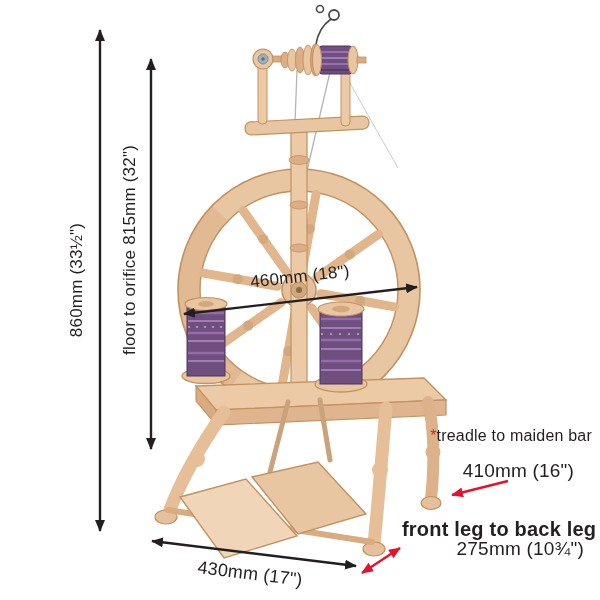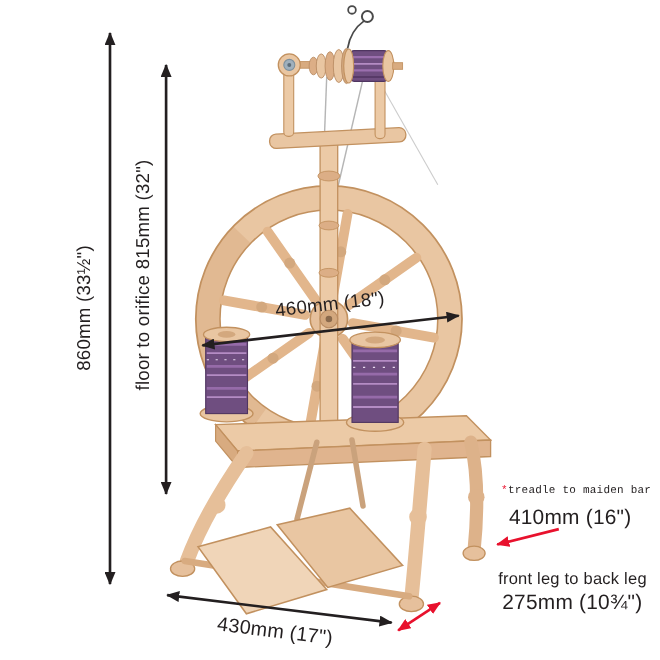--- a/index.html
+++ b/index.html
@@ -179,21 +179,21 @@
   </svg>
 
   <div class="lbl rot-v" style="left:77px;top:280px;">860mm (33½")</div>
 
   <div class="lbl rot-v" style="left:130px;top:250px;">floor to orifice 815mm (32")</div>
 
   <div class="lbl" style="left:300px;top:277px;transform:translate(-50%,-50%) rotate(-6.5deg);">460mm (18")</div>
 
   <div class="lbl" style="left:250px;top:574px;font-size:18px;transform:translate(-50%,-50%) rotate(7deg);">430mm (17")</div>
 
-  <div class="lbl ra" style="left:416px;top:441px;width:176px;font-size:10px;font-family:Liberation Mono, monospace;">
+  <div class="lbl ra" style="left:416px;top:427px;width:176px;font-size:16px;">
     <span class="red">*</span><span>treadle to maiden bar</span>
   </div>
   <div class="lbl ra" style="left:416px;top:460px;width:158px;font-size:19px;">410mm (16")</div>
 
-  <div class="lbl ra" style="left:402px;top:518px;width:186px;font-size:15px;">front leg to back leg</div>
+  <div class="lbl ra" style="left:402px;top:518px;width:186px;font-size:20px;font-weight:bold;">front leg to back leg</div>
   <div class="lbl ra" style="left:402px;top:538px;width:182px;font-size:19px;">275mm (10¾")</div>
 
 </div>
 
 </body></html>

